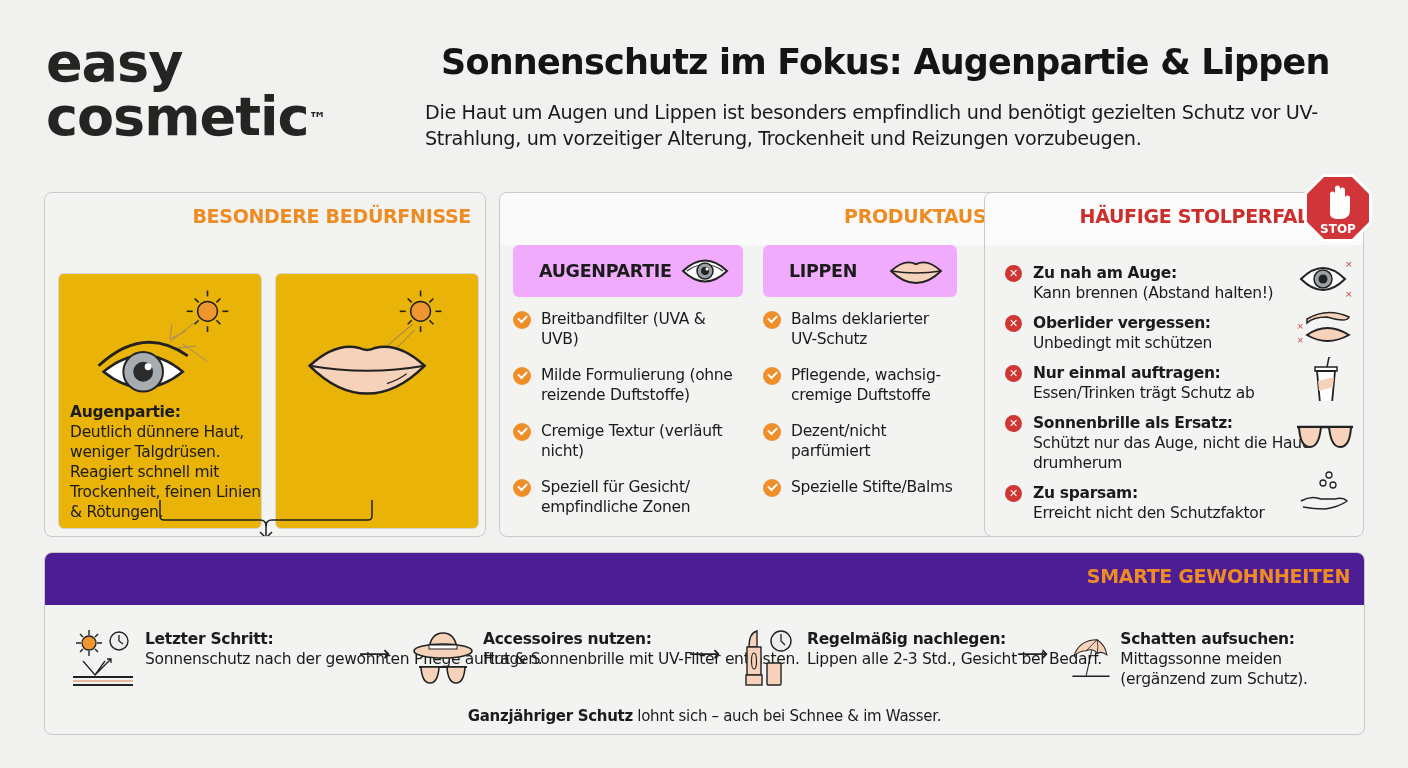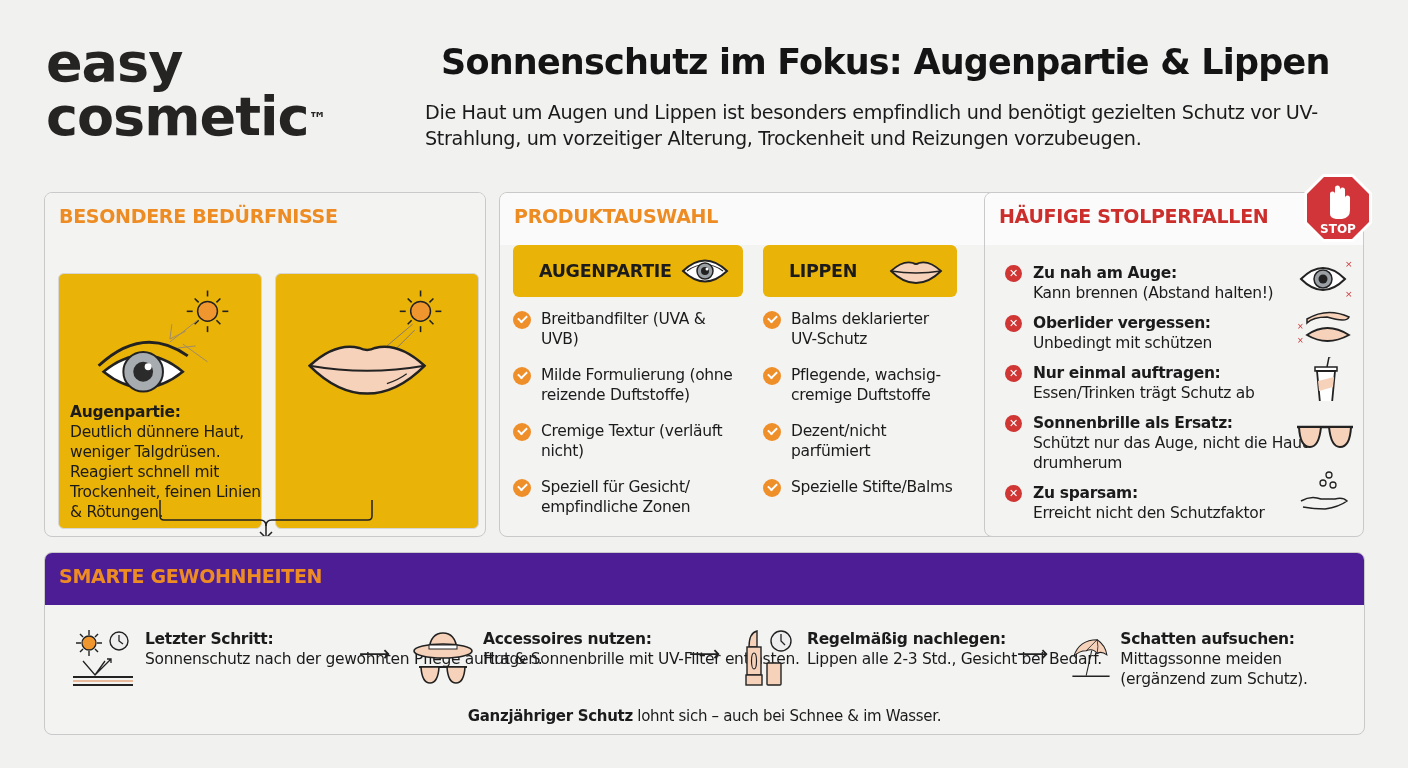--- a/index.html
+++ b/index.html
@@ -7,38 +7,38 @@
   body { background: #f1f1f0; font-family: "DejaVu Sans", sans-serif; color: #1b1b1b; position: relative; }
 
   .logo { position: absolute; left: 46px; top: 36px; font-family: "DejaVu Sans", sans-serif; font-weight: bold; font-size: 54px; line-height: 54px; letter-spacing: -1px; color: #262423; }
   .logo .tm { font-size: 18px; vertical-align: top; position: relative; top: 2px; letter-spacing: 0; }
 
   .title { position: absolute; left: 425px; top: 42px; font-size: 35px; font-weight: bold; letter-spacing: -0.8px; color: #141414; white-space: nowrap; margin-left: 16px; }
   .subtitle { position: absolute; left: 425px; top: 100px; width: 960px; font-size: 19.2px; line-height: 26px; color: #1a1a1a; letter-spacing: -0.35px; }
 
   .card { position: absolute; border: 1.5px solid #c9c9c9; border-radius: 8px; background: #f3f3f2; overflow: hidden; }
   .card .head { height: 52px; background: #f8f8f8; padding: 12px 14px; }
-  .card-title { font-size: 19px; font-weight: bold; letter-spacing: -0.3px; }
+  .card-title { font-size: 19px; font-weight: bold; letter-spacing: -0.3px; text-align: right; }
   .orange { color: #ee8c24; }
   .red { color: #cc2e2c; }
 
   #c1 { left: 44px; top: 192px; width: 442px; height: 345px; }
   #c2 { left: 499px; top: 192px; width: 564px; height: 345px; }
   #c3 { left: 984px; top: 192px; width: 380px; height: 345px; }
   #c4 { left: 44px; top: 552px; width: 1321px; height: 183px; }
 
   .need { position: absolute; top: 52px; width: 204px; height: 256px; border: 1.5px solid #d6d6d6; border-radius: 6px; background: #eab308; margin-top: 28px; }
   .need .art { position: absolute; left: 0; top: 10px; width: 100%; height: 120px; }
   .need .txt { position: absolute; left: 11px; top: 128px; font-size: 15.5px; line-height: 20px; letter-spacing: -0.3px; color: #1b1b1b; }
   .need .txt b { display: block; }
 
   .bracket { position: absolute; left: 113px; top: 305px; }
 
   .col { position: absolute; top: 52px; width: 230px; }
-  .col-head { height: 52px; background: #eab308; border-radius: 6px; display: flex; align-items: center; padding: 0 14px 0 26px; justify-content: space-between; }
+  .col-head { height: 52px; background: #f0abfc; border-radius: 6px; display: flex; align-items: center; padding: 0 14px 0 26px; justify-content: space-between; }
   .col-head span { font-size: 17.5px; font-weight: bold; letter-spacing: -0.3px; }
   .item { position: relative; padding-left: 28px; margin-top: 12px; font-size: 15.5px; line-height: 20px; letter-spacing: -0.3px; height: 44px; }
   .item:first-of-type { margin-top: 14px; }
   .check { position: absolute; left: 0; top: 2px; width: 18px; height: 18px; border-radius: 50%; background: #ef8f2a; }
   .check::after { content: ""; position: absolute; left: 5px; top: 4px; width: 7px; height: 4px; border-left: 2px solid #fff; border-bottom: 2px solid #fff; transform: rotate(-45deg); }
 
   .pit { position: absolute; left: 20px; width: 350px; font-size: 15.5px; line-height: 20px; letter-spacing: -0.3px; padding-left: 28px; }
   .xmark { position: absolute; left: 0; top: 2px; width: 17px; height: 17px; border-radius: 50%; background: #d03634; color: #fff; font-size: 11px; font-weight: bold; text-align: center; line-height: 17px; }
   .pit-icon { position: absolute; right: 0; top: -6px; width: 60px; height: 44px; }
 

